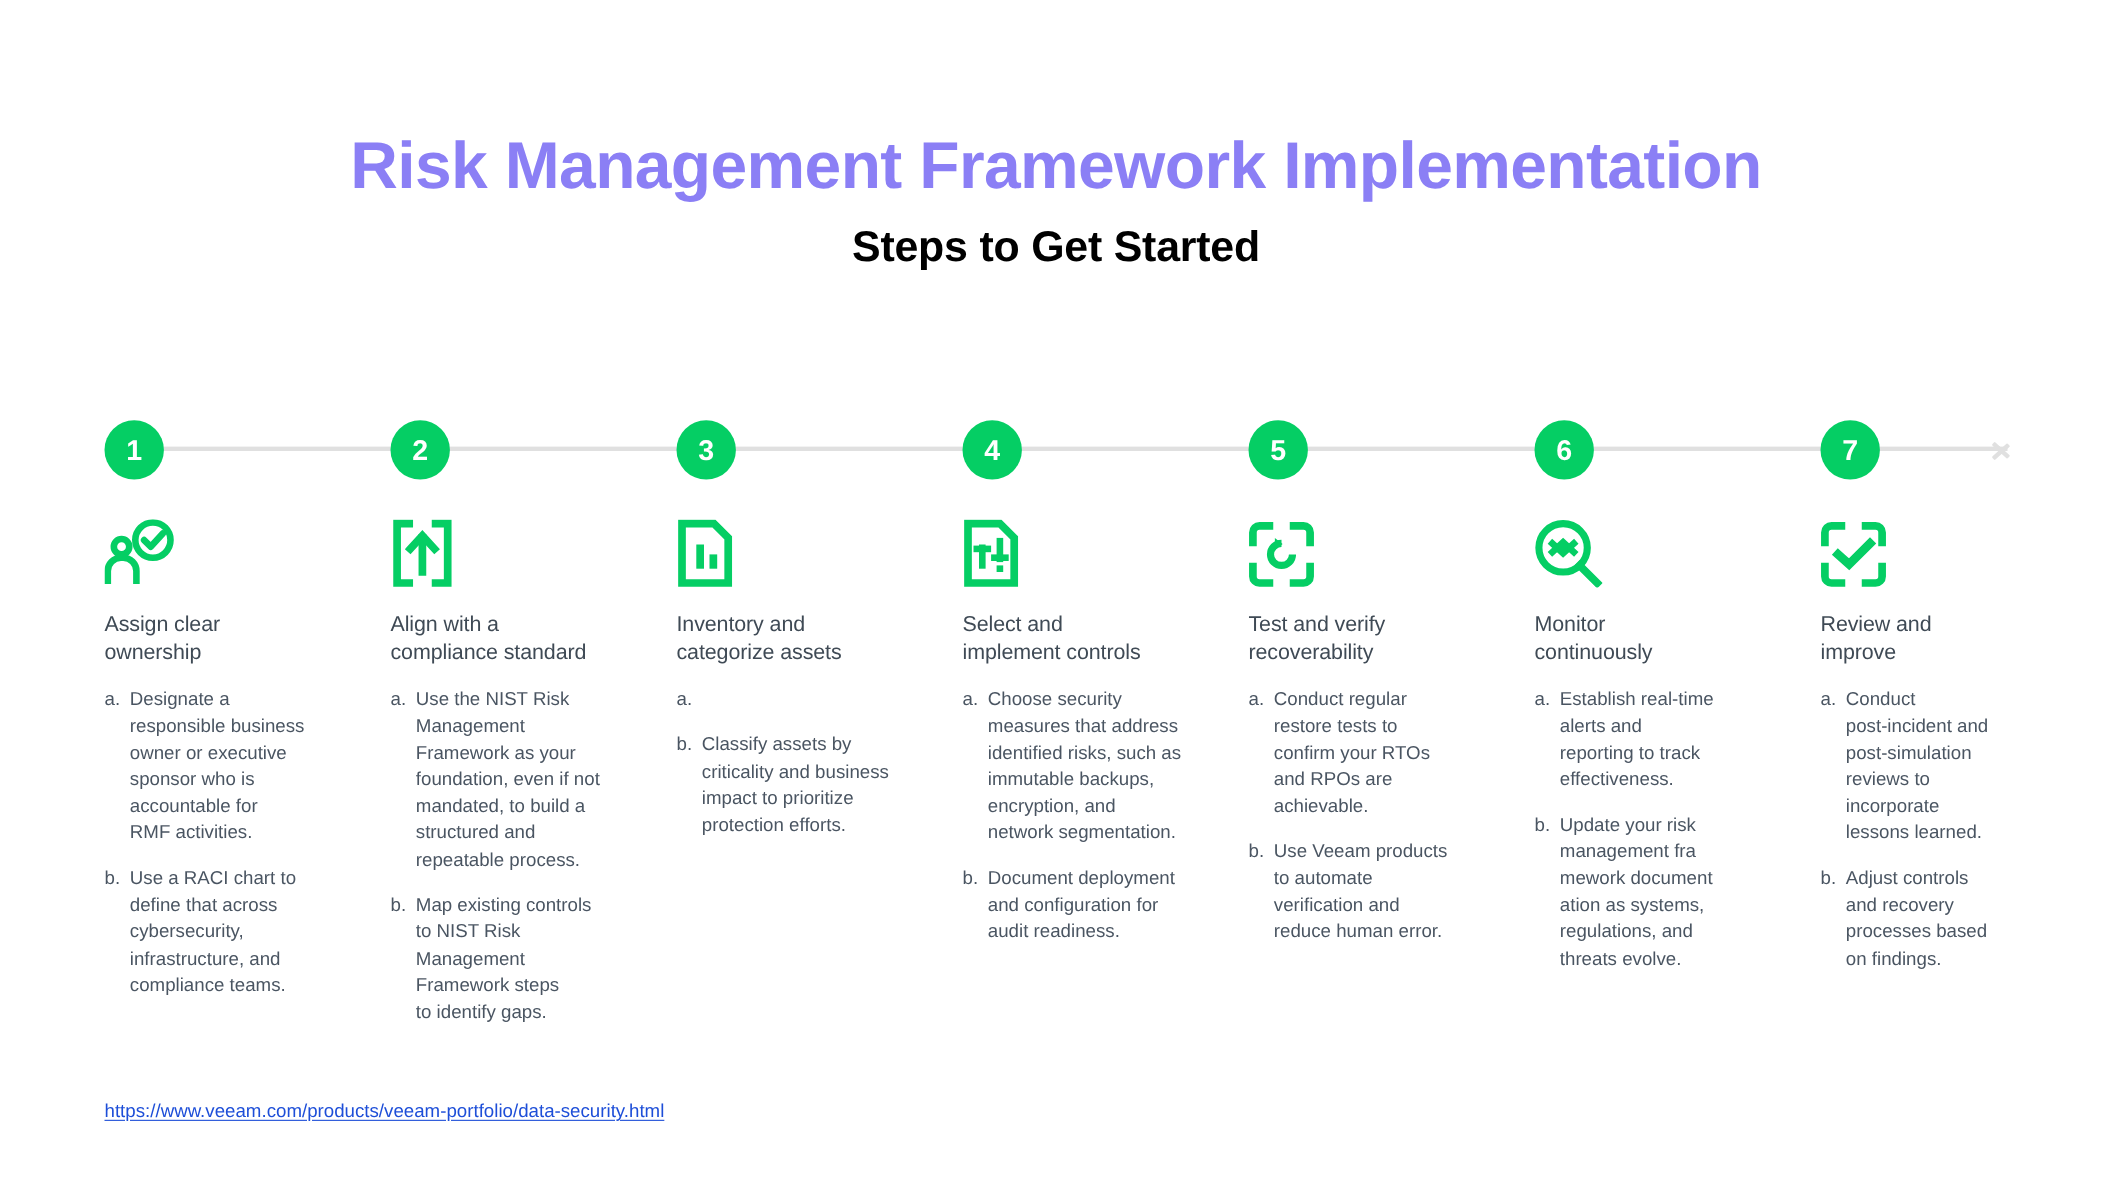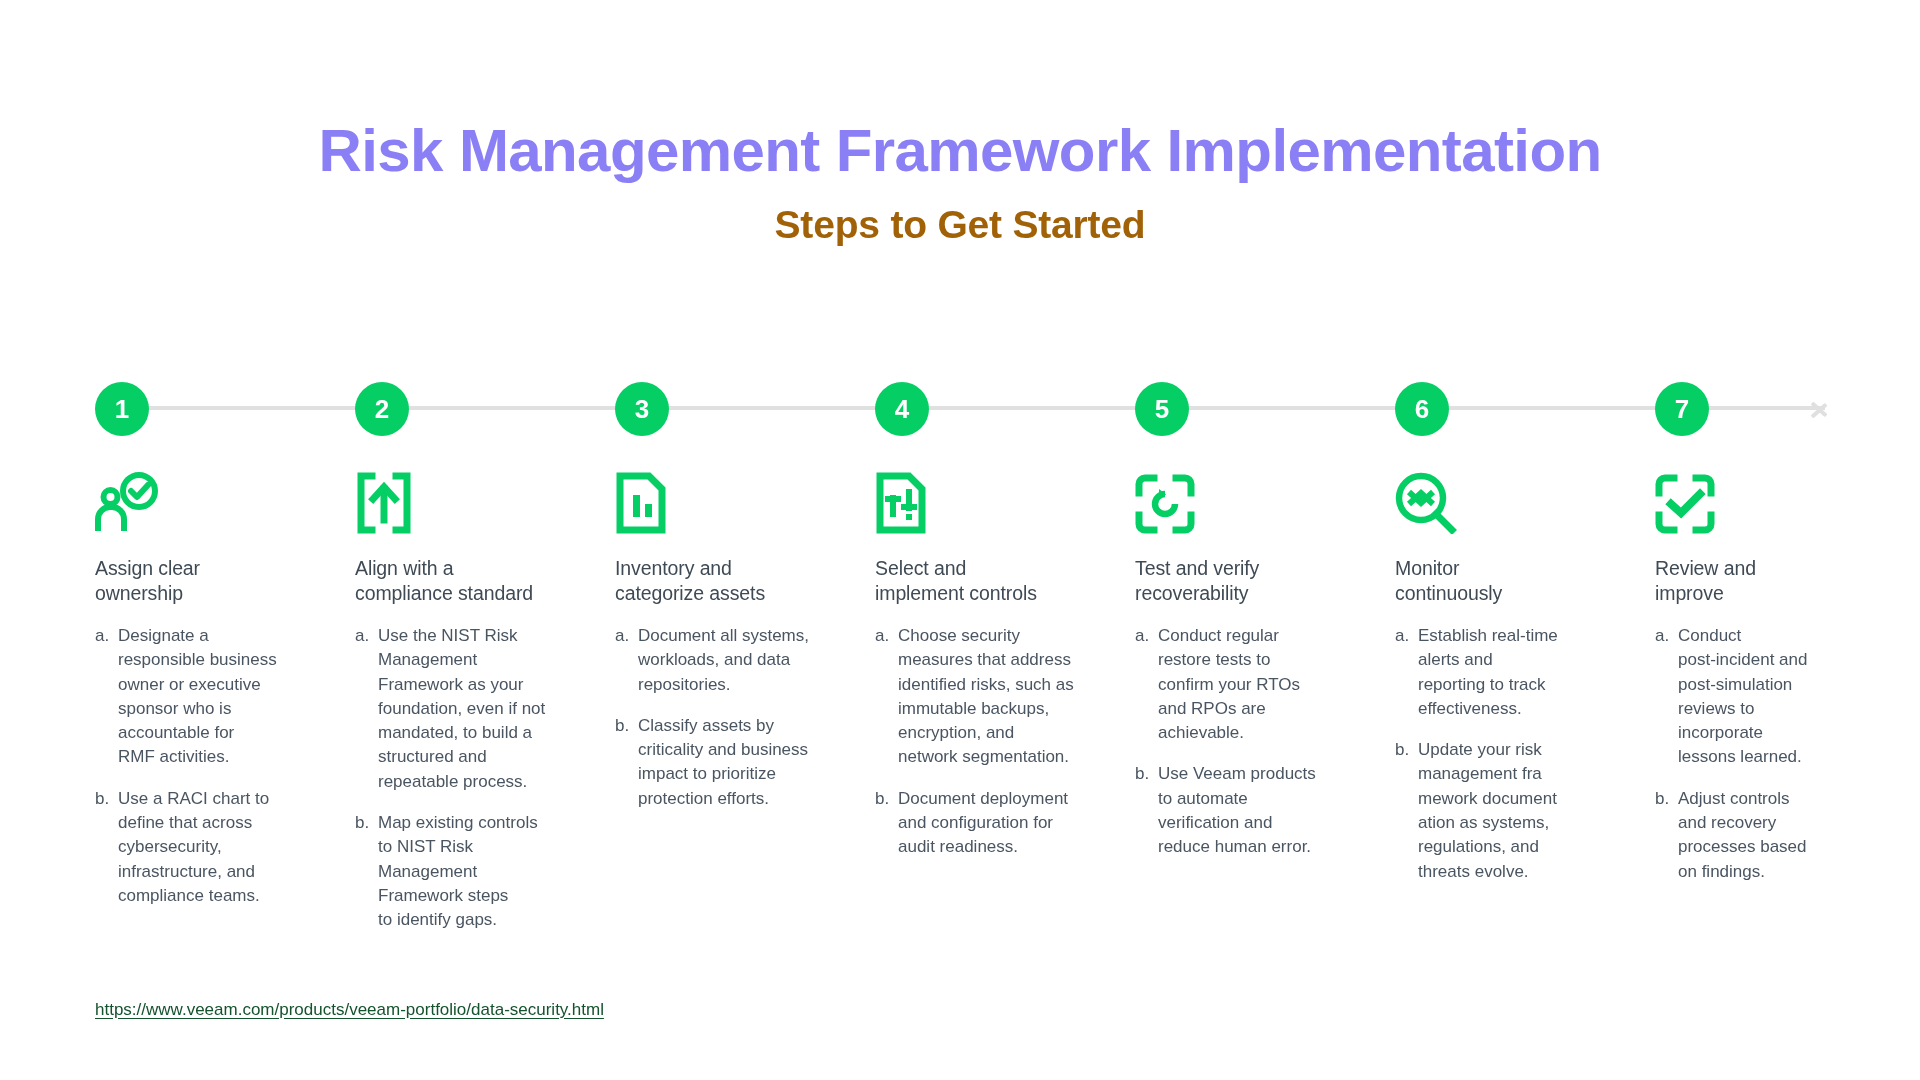--- a/index.html
+++ b/index.html
@@ -29,21 +29,21 @@
     font-size: 60px;
     font-weight: 700;
     color: #8B7FF5;
     letter-spacing: -0.6px;
     line-height: 1.1;
   }
   .sub-title {
     margin-top: 20px;
     font-size: 39px;
     font-weight: 600;
-    color: #a16207;
+    color: #000000;
     letter-spacing: -0.2px;
     line-height: 1.1;
   }
 
   
   .timeline {
     position: absolute;
     top: 382px;
     left: 95px;
     width: 1740px;
@@ -155,21 +155,21 @@
   }
 
   
   .footer {
     position: absolute;
     top: 1000px;
     left: 95px;
   }
   .footer-link {
     font-size: 17px;
-    color: #14532d;
+    color: #1d4ed8;
     text-decoration: underline;
     text-underline-offset: 3px;
     cursor: pointer;
   }
 </style>
 </head>
 <body>
 
 <div class="page">
 
@@ -276,23 +276,20 @@
       <path d="M5 4 H34 L47 17 V58 H5 Z" stroke="#05CE64" stroke-width="7" stroke-linejoin="miter" fill="none"></path>
       <rect x="18" y="23" width="7" height="22" fill="#05CE64"></rect>
       <rect x="30" y="32" width="7" height="13" fill="#05CE64"></rect>
     </svg>
         </div>
      <div class="col-title">Inventory and
 categorize assets</div>
      <ul class="bullets">
           <li class="bullet">
          <span class="bullet-marker">a.</span>
-         <span class="bullet-text">Document all systems,
-workloads, and data
-repositories.</span>
        </li>
           <li class="bullet">
          <span class="bullet-marker">b.</span>
          <span class="bullet-text">Classify assets by
 criticality and business
 impact to prioritize
 protection efforts.</span>
        </li>
         </ul>
       </div>

